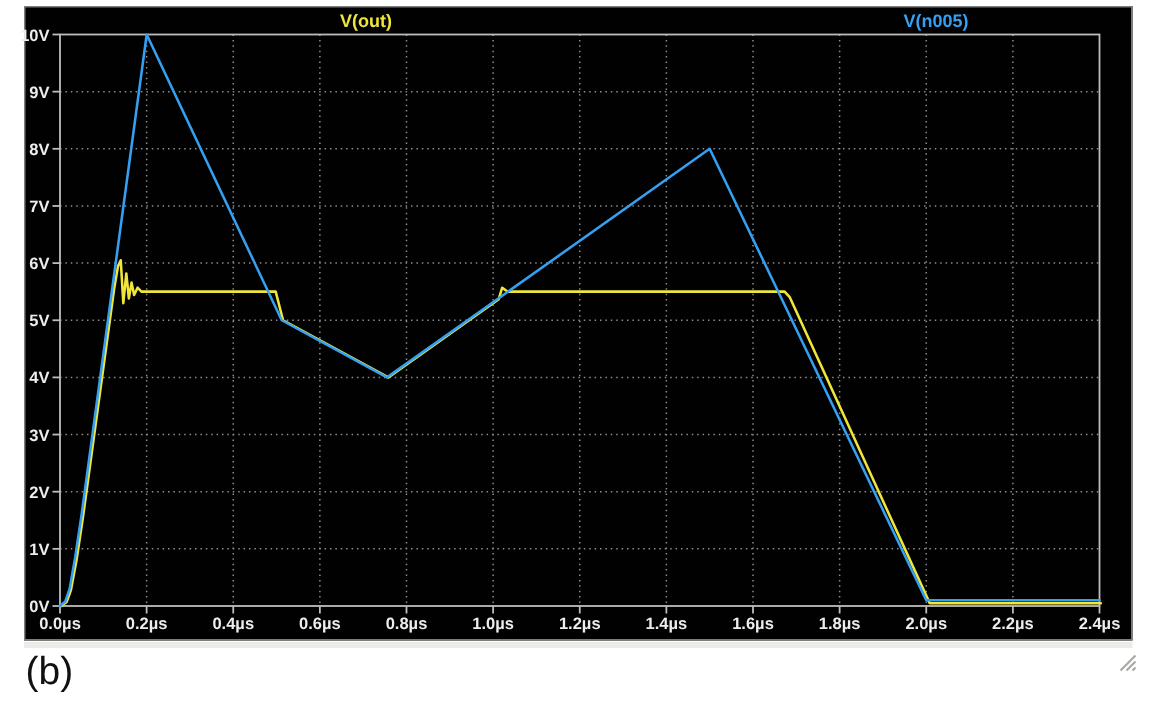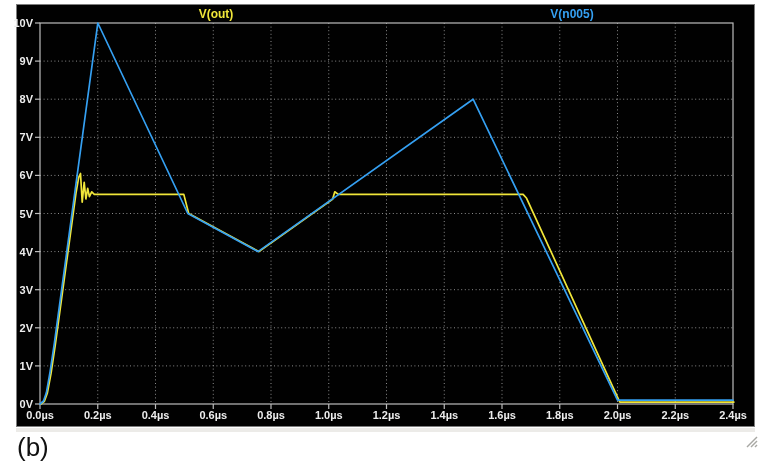--- a/index.html
+++ b/index.html
@@ -20,23 +20,24 @@
     position:absolute;left:16px;top:428px;width:739px;height:4px;
     background:#ecebe8;
   }
   .legend-item{
     position:absolute;top:7px;
     transform:translateX(-50%);
     font-size:12px;font-weight:bold;
     letter-spacing:0px;
     white-space:nowrap;
     cursor:pointer;
+    margin-left:28px;
   }
   .legend-vout{left:216px;}
-  .legend-vn005{left:572px;}
+  .legend-vn005{left:596px;}
   svg.plot-layer{position:absolute;left:0;top:0;width:770px;height:476px;}
   .caption{
     position:absolute;left:17px;top:432px;
     font-size:26px;color:#111111;
     font-weight:400;
   }
   .grip{position:absolute;left:744px;top:434px;width:14px;height:14px;}
   text{font-family:"Liberation Sans", sans-serif;}
 </style>
 </head>

